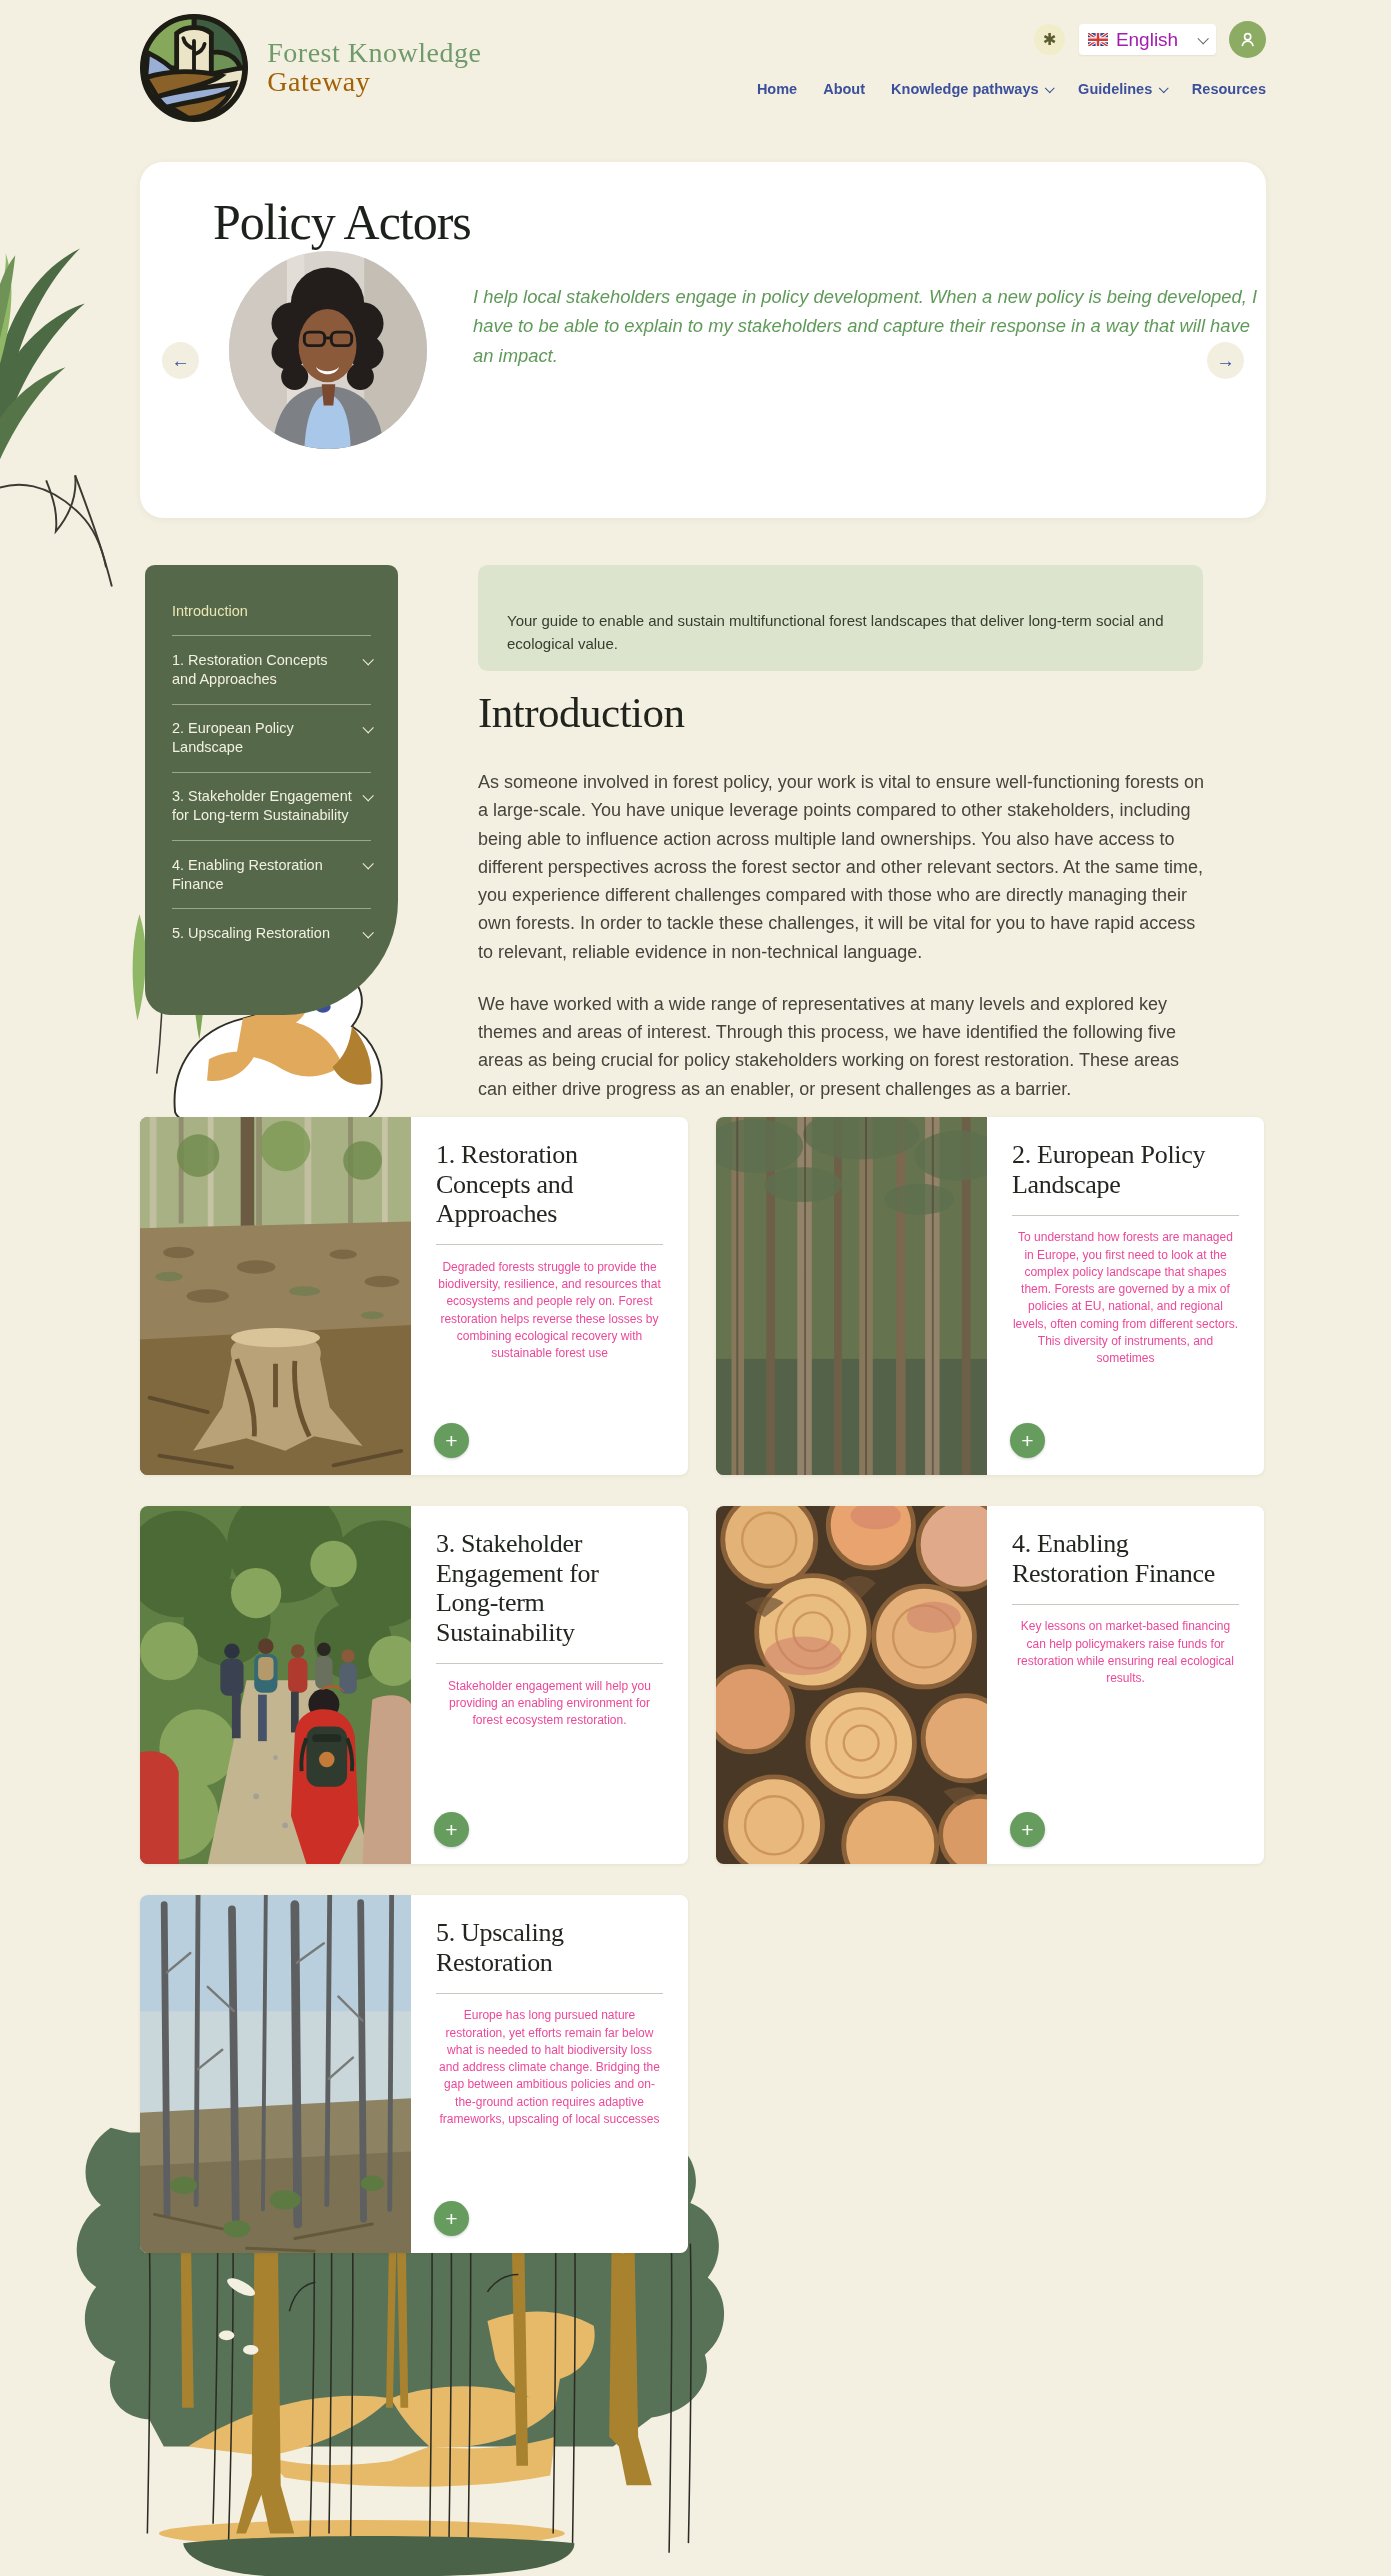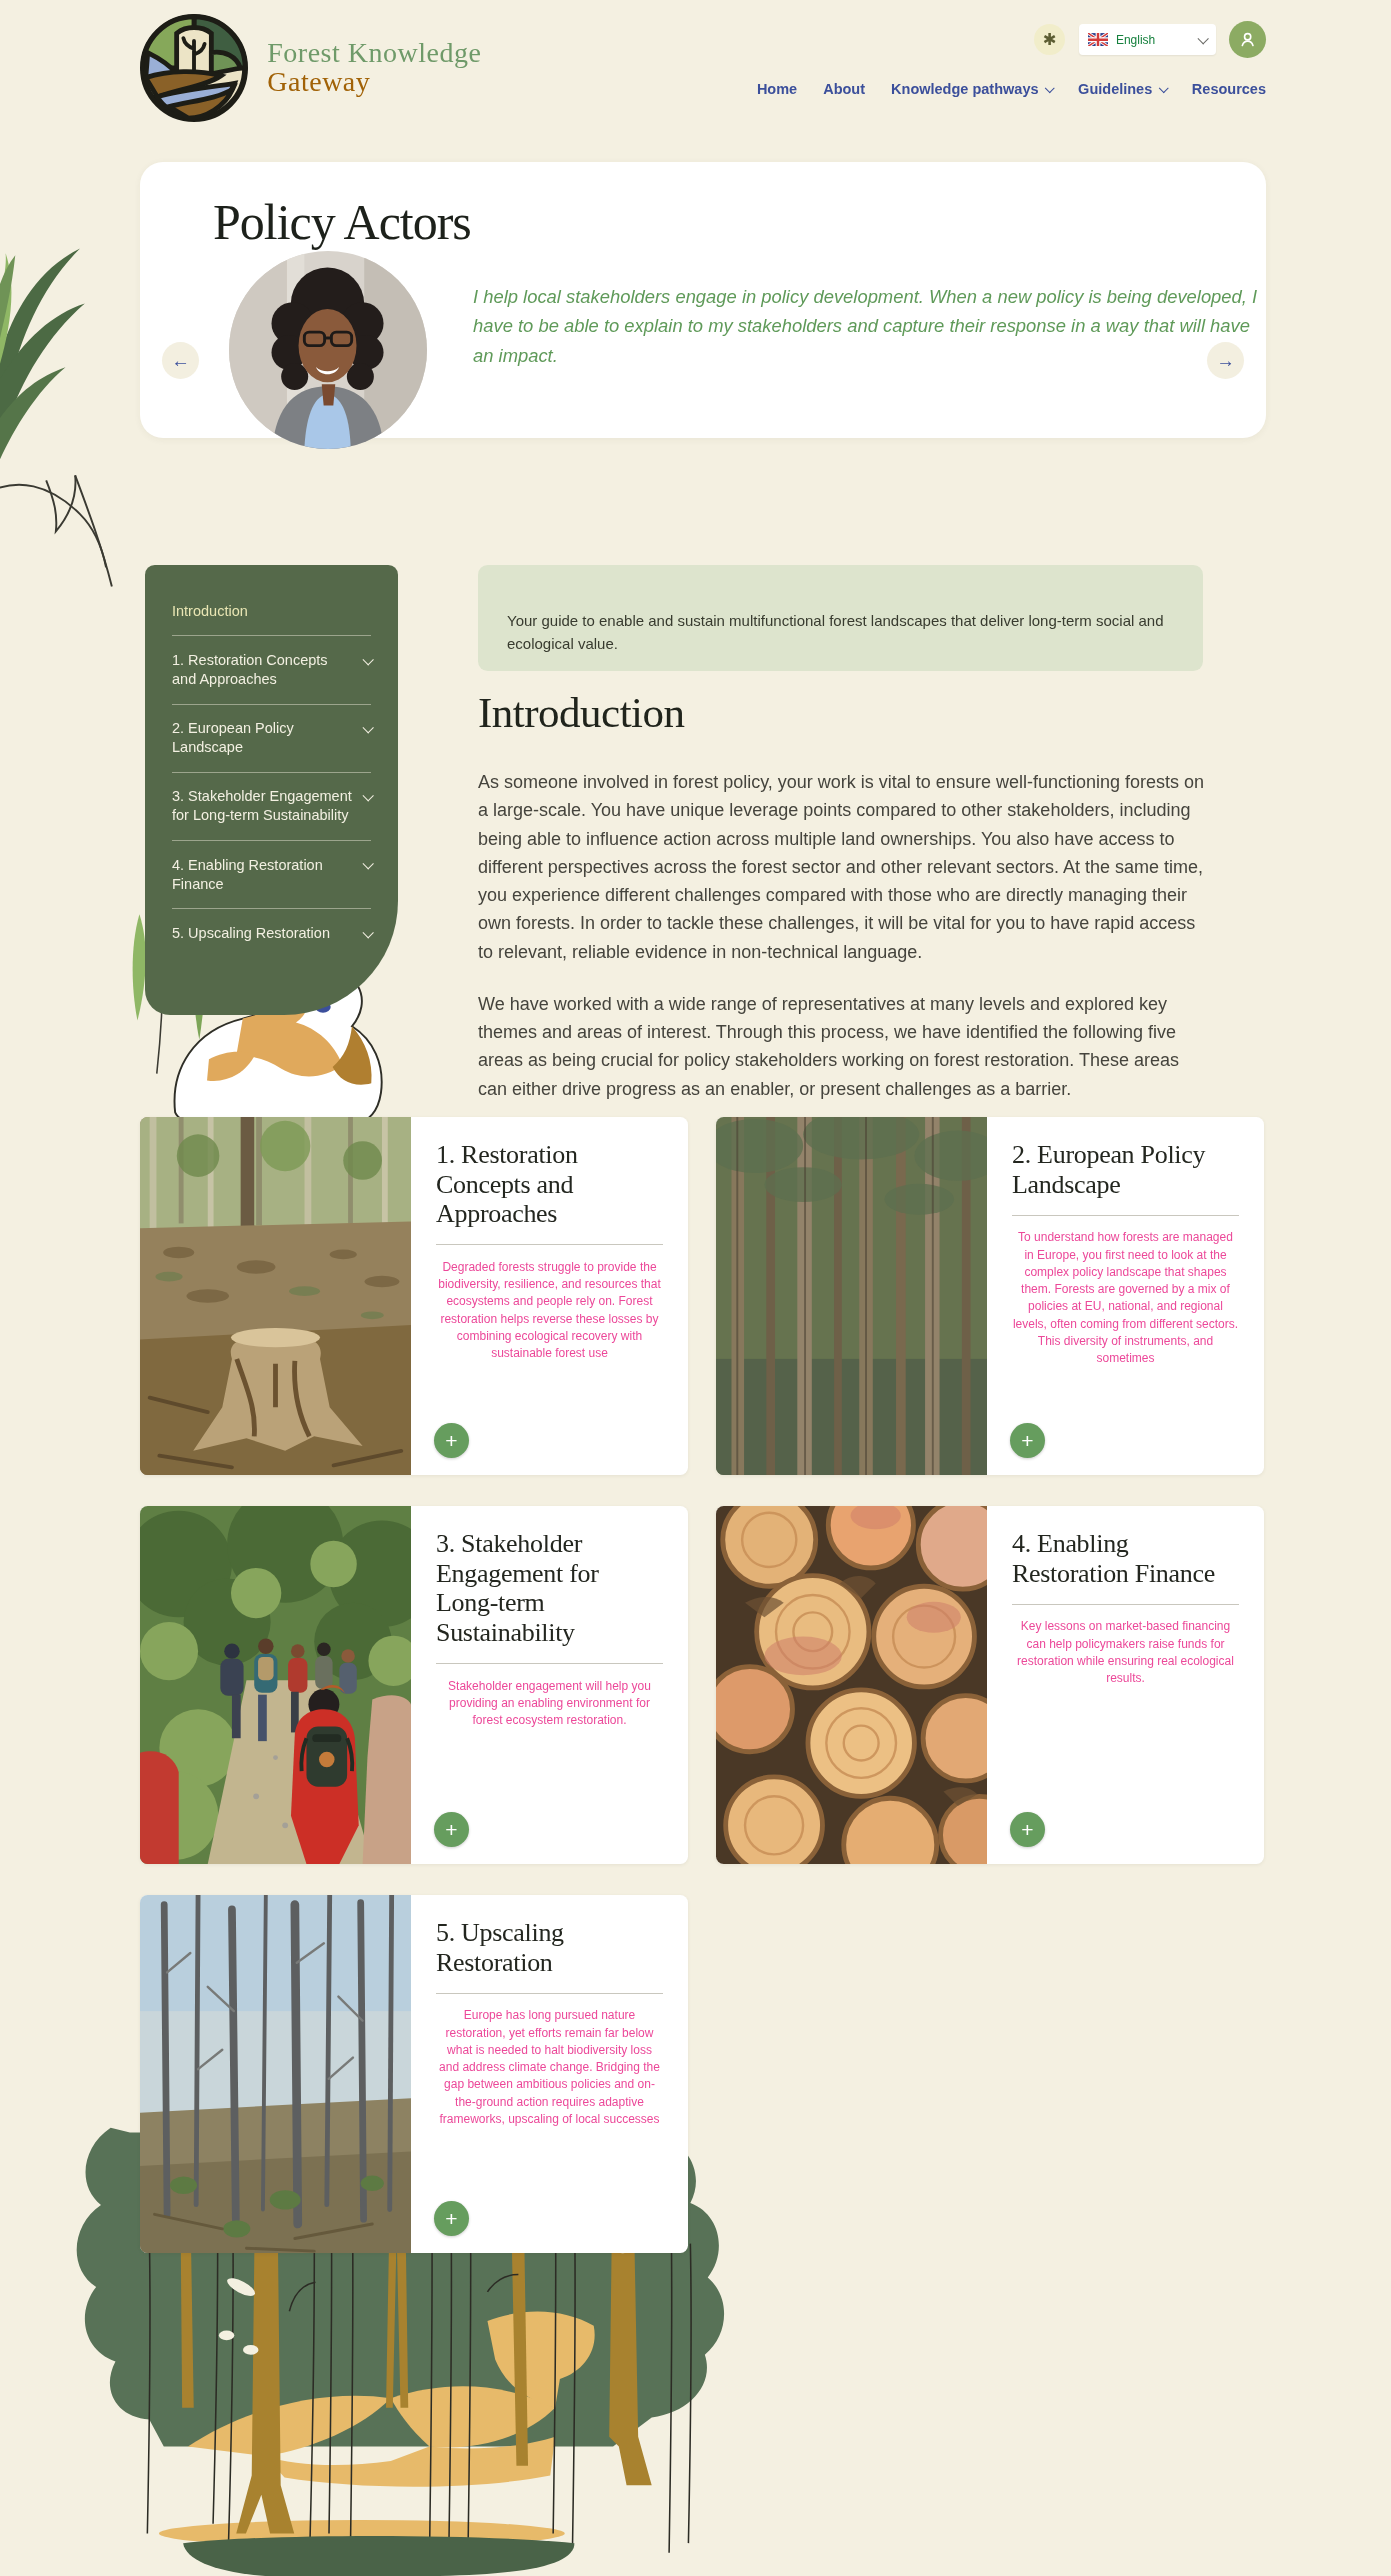--- a/index.html
+++ b/index.html
@@ -17,32 +17,32 @@
   .logo-line2 { font-size:28px; color:#a16207; letter-spacing:0.5px; }
   .header-right { display:flex; flex-direction:column; align-items:flex-end; gap:23px; padding-top:7.7px; }
   .lang-row { display:flex; align-items:center; gap:13.5px; }
   .asterisk-chip { width:31px; height:31px; border-radius:50%; background:#f1edca;
                    display:flex; align-items:center; justify-content:center;
                    color:#5c5d32; font-size:16.4px; cursor:pointer; }
   .lang-select { display:flex; align-items:center; width:137px; height:31px; background:#fff;
                  border-radius:3.9px; padding:0 9.7px; gap:7.7px; cursor:pointer;
                  box-shadow:0 1px 1.9px rgba(0,0,0,.07); }
   .flag { width:20px; height:13.5px; flex:0 0 auto; }
-  .lang-label { font-size:12px; color:#15803d; flex:1; }
+  .lang-label { font-size:19px; color:#a21caf; flex:1; }
   .chev { width:7.7px; height:7.7px; border-right:1.5px solid #6a6a66; border-bottom:1.5px solid #6a6a66;
           transform:rotate(45deg) translateY(-1.9px); flex:0 0 auto; }
   .avatar-btn { width:37px; height:37px; border-radius:50%; background:#8cab63; border:none;
                 display:flex; align-items:center; justify-content:center; cursor:pointer; }
   .nav { display:flex; align-items:center; gap:26px; }
   .nav a { display:flex; align-items:center; gap:6.8px; text-decoration:none;
            color:#3b4f9b; font-size:14.5px; font-weight:600; cursor:pointer;text-align:center; }
   .nav .chev { border-color:#3b4f9b; width:6.8px; height:6.8px; }
 
   
-  .hero { position:absolute; left:140px; top:162px; width:1126px; height:276px;
+  .hero { position:absolute; left:140px; top:162px; width:1126px; height:356px;
           background:#ffffff; border-radius:23px; box-shadow:0 1.9px 7.7px rgba(60,60,40,.05); z-index:4; }
   .hero-title { font-family:"Liberation Serif", serif; font-size:50px; font-weight:500;
                 color:#1d211b; margin:31px 0 0 73px; letter-spacing:-1px; }
   .hero-body { display:flex; margin:3.9px 0 0 89px; }
   .hero-photo { width:198px; height:198px; border-radius:50%; overflow:hidden; flex:0 0 auto;
                 margin-top:-3.9px; }
   .hero-textcol { margin-left:46px; padding-top:5.8px; width:850px; }
   .hero-person { font-family:"Liberation Serif", serif; font-size:29px; font-weight:500;
                  color:#3c4e9a; letter-spacing:0.2px; }
   .hero-quote { margin-top:21px; font-size:18.4px; font-style:italic; color:#5f9a59;

